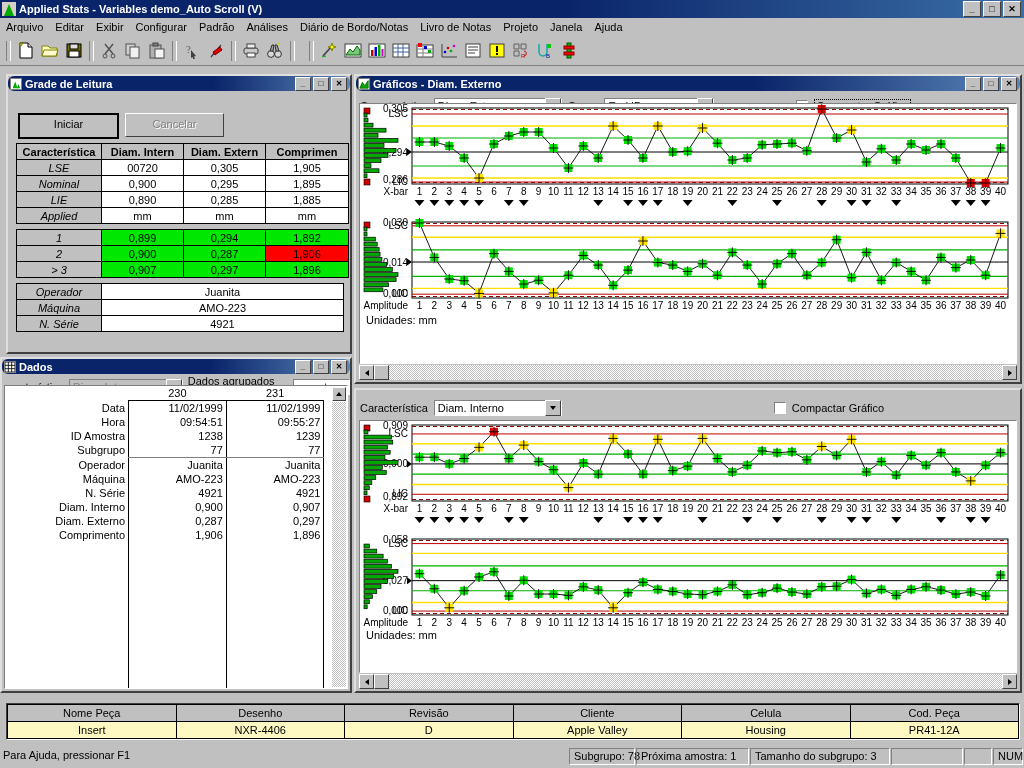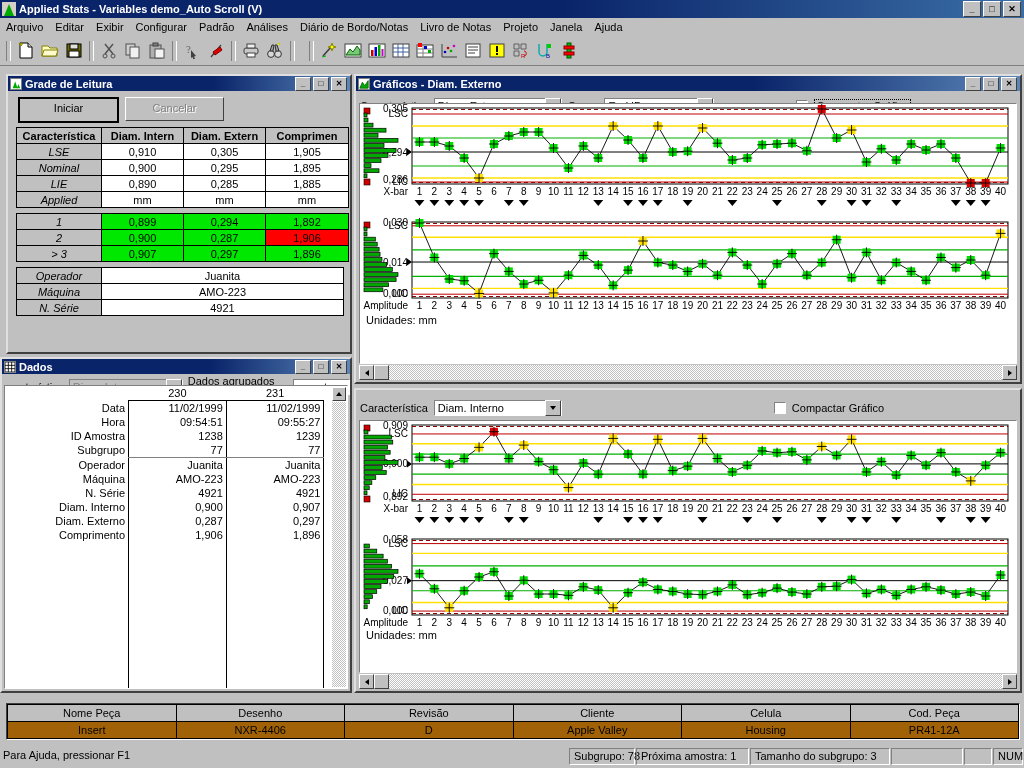--- a/index.html
+++ b/index.html
@@ -38,30 +38,30 @@
   #toolbar{position:absolute;left:0;top:36px;width:1024px;height:30px;background:#c0c0c0;
            border-bottom:1px solid #808080;display:flex;align-items:center;padding-left:3px;box-sizing:border-box;}
   .tb-btn{width:23px;height:22px;margin-right:1px;display:flex;align-items:center;justify-content:center;position:relative;}
   .tb-sep{width:3px;height:20px;margin:0 3px;border-left:1px solid #808080;border-right:1px solid #ffffff;}
   .tb-gap{width:8px;}
   .tb-ico{width:18px;height:17px;display:block;}
 
   
   .win{position:absolute;background:#c0c0c0;box-sizing:border-box;}
   .win-title{height:15px;display:flex;align-items:center;color:#fff;font-weight:bold;font-size:11px;padding-left:2px;}
-  .win-title.act{background:linear-gradient(90deg,#0a246a 0%,#0a246a 60%,#5a86b8 100%);}
+  .win-title.act{background:linear-gradient(90deg,#0a246a 0%,#0a246a 60%,#5a86b8 100%);border-radius:6px;}
   .win-title .ti{width:12px;height:12px;margin-right:3px;flex:0 0 12px;position:relative;background:#d4d0c8;border:1px solid #808080;box-sizing:border-box;overflow:hidden;}
   .win-title .tt{flex:1;overflow:hidden;white-space:nowrap;}
   .wbtn-s{width:14px;height:12px;background:#c0c0c0;border-top:1px solid #fff;border-left:1px solid #fff;border-right:1px solid #404040;border-bottom:1px solid #404040;
           font-size:8px;font-weight:bold;line-height:10px;text-align:center;color:#000;position:relative;}
   .wbtn-s i{font-style:normal;position:absolute;inset:0;display:flex;align-items:center;justify-content:center;font-size:8px;}
 
   
   #wGrade{left:6px;top:74px;width:346px;height:280px;border-top:2px solid #dfdfdf;border-left:2px solid #dfdfdf;border-right:2px solid #404040;border-bottom:2px solid #404040;}
-  .gl-btnrow{display:flex;gap:6px;padding:6px 8px 4px 10px;}
+  .gl-btnrow{display:flex;gap:6px;padding:6px 8px 4px 10px;margin-top:16px;}
   .gl-btn{width:97px;height:22px;line-height:20px;text-align:center;font-size:11px;background:#c0c0c0;
           border-top:1px solid #fff;border-left:1px solid #fff;border-right:1px solid #404040;border-bottom:1px solid #404040;}
   .gl-btn.def{border:2px solid #000;line-height:18px;}
   .gl-btn.dis{color:#808080;text-shadow:1px 1px 0 #fff;}
   .gtable{border-collapse:collapse;margin:0 8px;width:328px;table-layout:fixed;}
   .gtable td{border:1px solid #000;height:15px;font-size:11px;text-align:center;padding:0;background:#fff;}
   .gtable td.hdr{background:#c0c0c0;font-weight:bold;}
   .gtable td.lbl{background:#c0c0c0;font-style:italic;}
   .gtable td.g{background:#00e800;}
   .gtable td.r{background:#ff0000;}
@@ -102,21 +102,21 @@
   .hsb .sb-btn{height:15px;width:15px;}
   .hsb .thumb{width:15px;height:15px;background:#c0c0c0;border-top:1px solid #fff;border-left:1px solid #fff;border-right:1px solid #404040;border-bottom:1px solid #404040;box-sizing:border-box;}
 
   .unit-txt{position:absolute;left:6px;font-size:11px;}
 
   
   #parttbl{position:absolute;left:6px;top:703px;width:1012px;height:35px;}
   .ptab{border-collapse:collapse;width:100%;table-layout:fixed;border-radius:17px;}
   .ptab td{border:1px solid #000;height:14px;text-align:center;font-size:11px;}
   .ptab td.h{background:#c0c0c0;}
-  .ptab td.v{background:#a16207;}
+  .ptab td.v{background:#fef9c3;}
 
   
   #status{position:absolute;left:0;top:745px;width:1024px;height:23px;background:#c0c0c0;display:flex;align-items:center;font-size:11px;}
   .st-cell{height:17px;line-height:15px;padding:0 4px;border:1px solid;border-color:#808080 #ffffff #ffffff #808080;box-sizing:border-box;white-space:nowrap;margin-right:1px;}
   .st-main{flex:1;border:none;padding-left:3px;}
 
   svg{display:block;}
   .nosel{user-select:none;}
 </style>
 </head>
@@ -342,21 +342,21 @@
     <table class="gtable">
       <tbody>
           <tr>
         <td class="hdr" style="width:84px">Característica</td>
         <td class="hdr" style="width:81px">Diam. Intern</td>
         <td class="hdr" style="width:81px">Diam. Extern</td>
         <td class="hdr" style="width:82px">Comprimen</td>
       </tr>
       <tr>
             <td class="lbl">LSE</td>
-        <td>0,910</td>
+        <td>00720</td>
         <td>0,305</td>
         <td>1,905</td>
           </tr>
       <tr>
             <td class="lbl">Nominal</td>
         <td>0,900</td>
         <td>0,295</td>
         <td>1,895</td>
           </tr>
       <tr>

